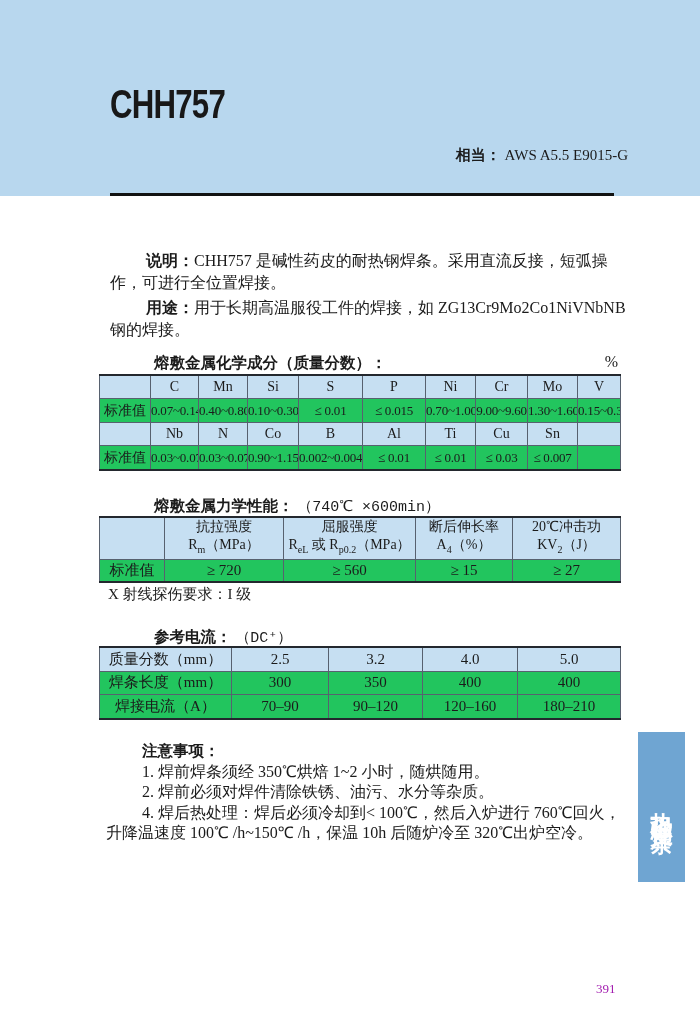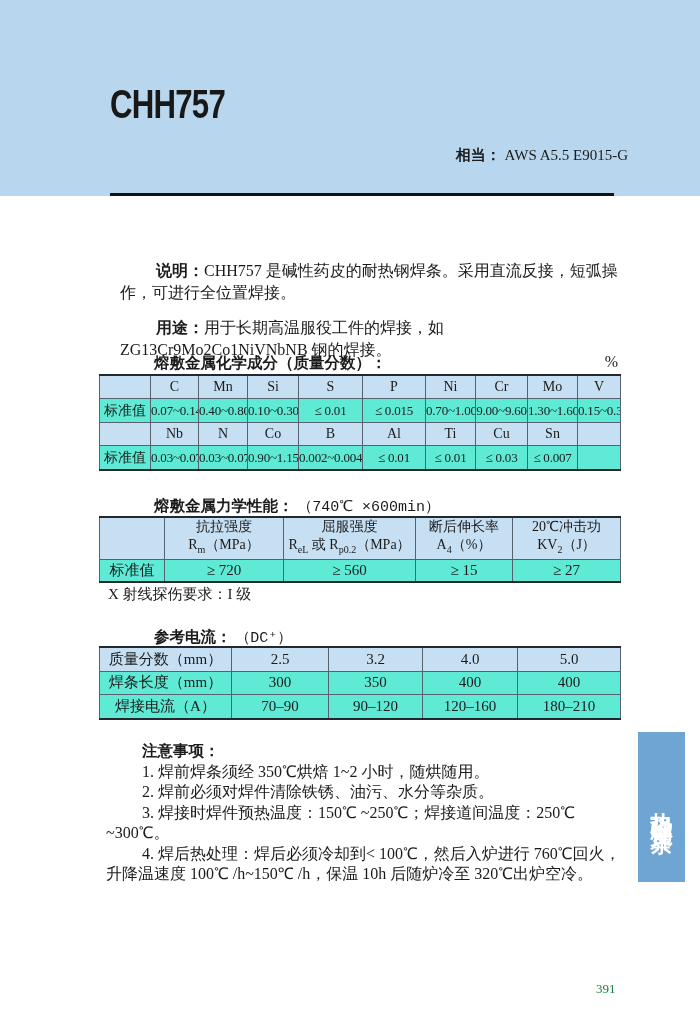--- a/index.html
+++ b/index.html
@@ -13,38 +13,38 @@
     position:absolute;left:110px;top:84px;
     font-family:"Liberation Sans",sans-serif;font-weight:900;font-size:40px;line-height:1;
     color:#181818;letter-spacing:-1px;transform:scaleX(0.78);transform-origin:left top;
   }
   .equiv{position:absolute;right:72px;top:146px;font-size:15px;white-space:nowrap;}
   .equiv-label{font-family:"Liberation Sans",sans-serif;font-weight:bold;}
   .equiv-value{font-family:"Liberation Serif",serif;}
   .rule{position:absolute;left:110px;top:193px;width:504px;height:3px;background:#121212;}
   
   .intro{position:absolute;left:106px;top:246px;width:528px;font-size:16px;line-height:21.5px;}
-  .intro p{margin:14px;text-indent:36px;}
+  .intro p{margin:4px;text-indent:36px;}
   .lbl{font-family:"Liberation Sans",sans-serif;font-weight:bold;}
   
   .sec-title{position:absolute;left:154px;width:478px;white-space:nowrap;font-size:15px;}
   .sec-label{font-family:"Liberation Sans",sans-serif;font-weight:bold;font-size:15.5px;}
   .sec-cond{font-family:Liberation Mono, monospace;font-size:15px;}
   .unit{position:absolute;right:14px;top:0;font-size:16px;}
   
   .spec-table{
     position:absolute;left:99px;width:521px;border-collapse:collapse;table-layout:fixed;
     border-top:2.5px solid #23282e;border-bottom:2.5px solid #23282e;
   }
   .spec-table td{
     border:1px solid #57616f;text-align:center;vertical-align:middle;
     overflow:hidden;white-space:nowrap;padding:0;
   }
   .th-row td{background:#c6dff2;}
-  .val-row td{background:#5eead4;}
+  .val-row td{background:#22c55e;}
   .t1{top:374px;}
   .t1 .th-row td{height:22px;font-size:14px;}
   .t1 .val-row td{height:23px;font-size:13px;letter-spacing:-0.2px;}
   .t1 .val-row td:first-child{font-size:14px;letter-spacing:0;}
   .t2{top:516px;}
   .t2 .th-row td{height:38px;font-size:14px;line-height:18px;}
   .t2 .val-row td{height:21px;font-size:15px;}
   .t2 sub{font-size:10px;}
   .t3{top:646px;}
   .t3 td{height:22.5px;font-size:15px;}
@@ -57,21 +57,21 @@
   .side-tab{
     position:absolute;left:638px;top:732px;width:47px;height:150px;background:#6fa5d2;
     display:flex;align-items:center;justify-content:center;
   }
   .side-tab span{
     writing-mode:vertical-rl;text-orientation:upright;
     font-family:"Liberation Sans",sans-serif;font-weight:bold;font-size:22px;
     color:#ffffff;letter-spacing:5px;
   }
   
-  .pageno{position:absolute;left:596px;top:981px;font-size:13px;color:#15803d;}
+  .pageno{position:absolute;left:596px;top:981px;font-size:13px;color:#a21caf;}
 </style>
 </head>
 <body>
 
 <div id="page">
 
   <div class="hd">
     <div class="model">CHH757</div>
     <div class="equiv">
       <span class="equiv-label">相当：</span>
@@ -231,21 +231,20 @@
       <td>120–160</td>
       <td>180–210</td>
     </tr>
   </tbody>
     </table>
 
   <div class="notes">
     <div class="n-title">注意事项：</div>
     <p>1. 焊前焊条须经 350℃烘焙 1~2 小时，随烘随用。</p>
     <p>2. 焊前必须对焊件清除铁锈、油污、水分等杂质。</p>
-    <p>3. 焊接时焊件预热温度：150℃ ~250℃；焊接道间温度：250℃ ~300℃。</p>
     <p>4. 焊后热处理：焊后必须冷却到&lt; 100℃，然后入炉进行 760℃回火，升降温速度 100℃ /h~150℃ /h，保温 10h 后随炉冷至 320℃出炉空冷。</p>
   </div>
 
   <div class="side-tab">
     <span>热强钢焊条</span>
   </div>
 
   <div class="pageno">391</div>
 
 </div>

